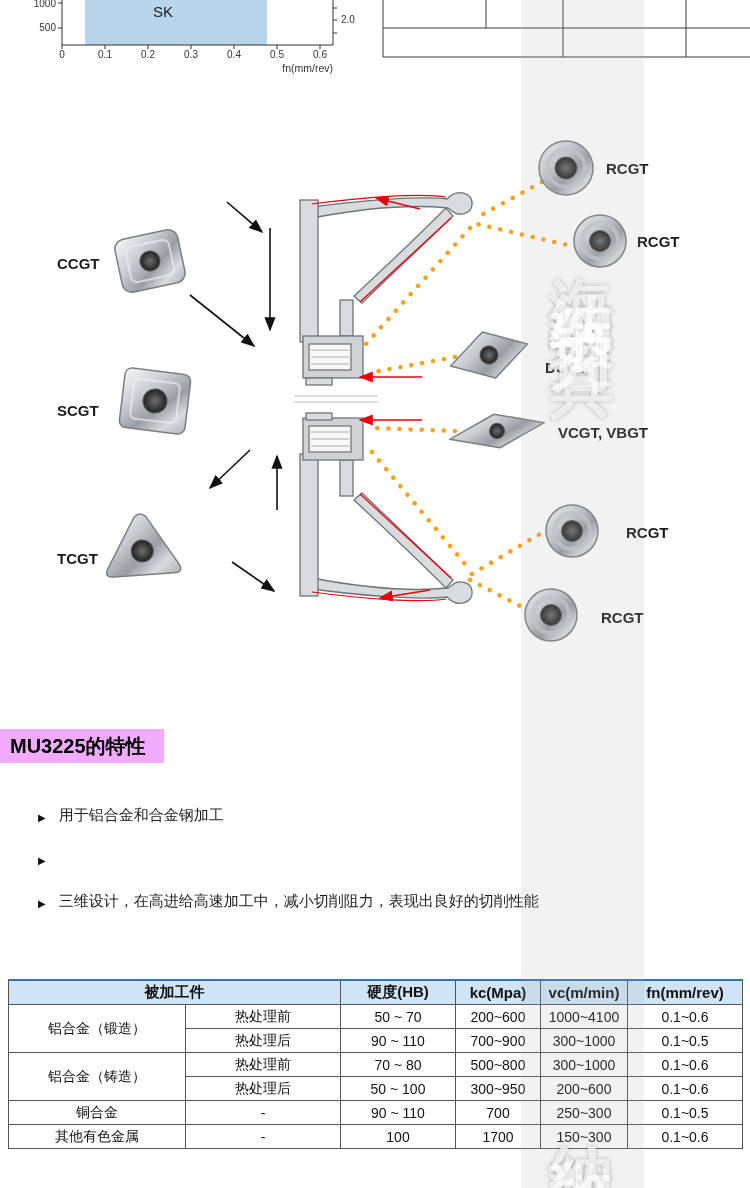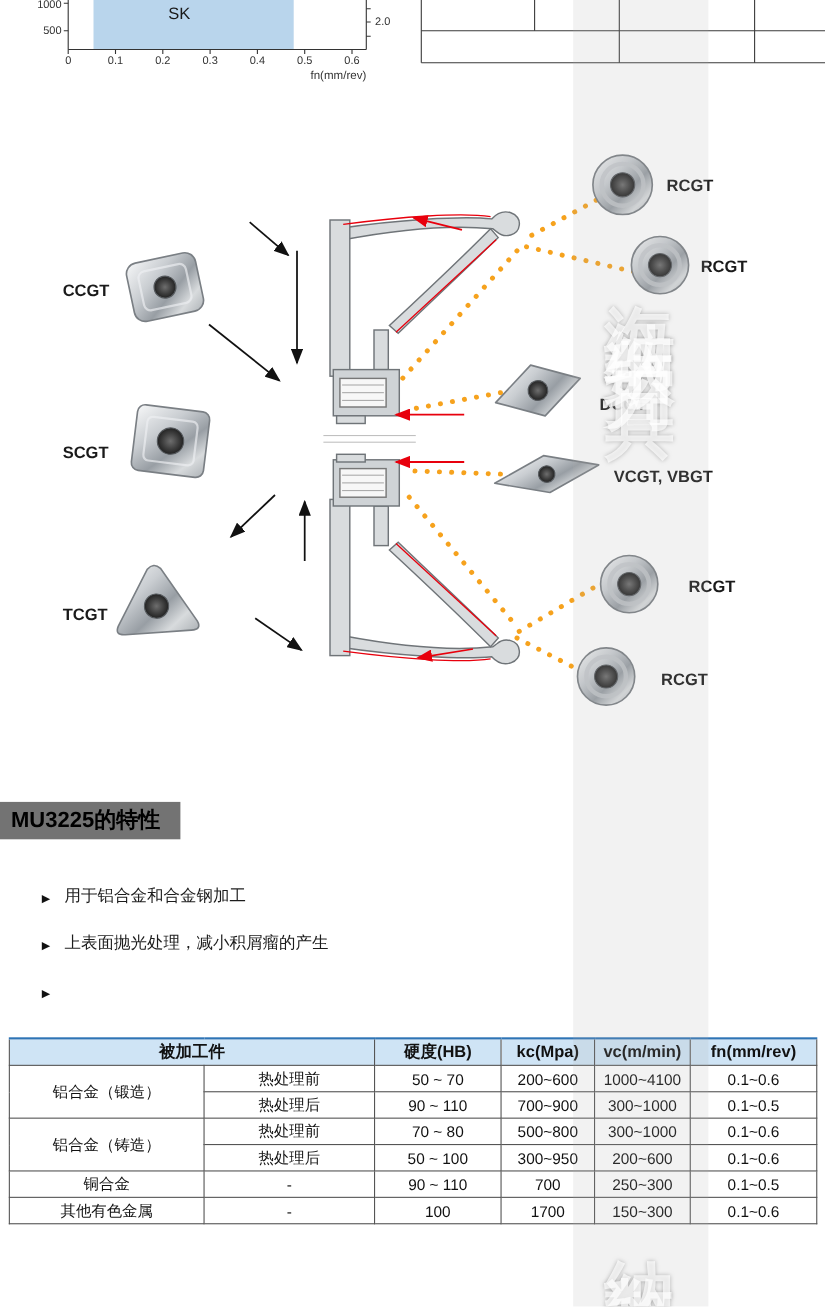--- a/index.html
+++ b/index.html
@@ -10,33 +10,33 @@
   
   .watermark-strip{position:absolute;top:0;left:521px;width:123px;height:1188px;
         background:rgba(176,176,176,0.16);z-index:6;pointer-events:none;overflow:hidden;}
   .wm-text{position:absolute;left:50%;transform:translateX(-50%);
         writing-mode:vertical-rl;text-orientation:upright;white-space:nowrap;
         font-weight:bold;font-size:64px;letter-spacing:16px;
         color:rgba(255,255,255,0.72);text-shadow:0 0 4px rgba(128,128,128,0.55);}
   .wm-a{top:226px;} .wm-b{top:1094px;}
 
   
-  .feat-title{position:absolute;left:0;top:729px;z-index:3;background:#737373;color:#000;
+  .feat-title{position:absolute;left:0;top:729px;z-index:3;background:#f0abfc;color:#000;
         font-size:20px;font-weight:bold;padding:5px 18px 5px 10px;line-height:1.2;}
 
   
   .bullets{position:absolute;left:38px;top:806px;width:694px;z-index:3;}
   .bullet{display:flex;align-items:flex-start;margin-bottom:23px;
         font-size:15px;color:#1c1c1c;line-height:17px;}
   .bullet .tri{font-size:10px;margin:3px 13px 0 0;color:#111;flex:0 0 auto;}
 
   
   .spec{position:absolute;left:8px;top:943px;z-index:3;}
   table.spec-tb{border-collapse:collapse;table-layout:fixed;width:734px;
-        font-size:14px;color:#111;background:transparent;}
+        font-size:14px;color:#111;background:transparent;margin-top:36px;}
   .spec-tb th,.spec-tb td{border:1px solid #555;height:23px;text-align:center;
         padding:0 2px;overflow:hidden;white-space:nowrap;}
   .spec-tb thead th{background:#cfe4f5;font-weight:bold;font-size:15px;
         border-top:2px solid #2e74b5;}
   svg text{font-family:"Liberation Sans",sans-serif;}
 </style>
 </head>
 <body>
 
 <div class="page">
@@ -226,24 +226,24 @@
 
   <div class="feat-title">MU3225的特性</div>
 
   <div class="bullets">
     <div class="bullet">
       <span class="tri">▶</span>
       <span>用于铝合金和合金钢加工</span>
     </div>
     <div class="bullet">
       <span class="tri">▶</span>
-      <span>上表面抛光处理，减小积屑瘤的产生</span>
     </div>
     <div class="bullet">
       <span class="tri">▶</span>
+      <span>三维设计，在高进给高速加工中，减小切削阻力，表现出良好的切削性能</span>
     </div>
   </div>
 
   <div class="spec">
     <table class="spec-tb">
       <colgroup>
         <col style="width:177px">
           <col style="width:155px">
           <col style="width:115px">
         <col style="width:85px">

